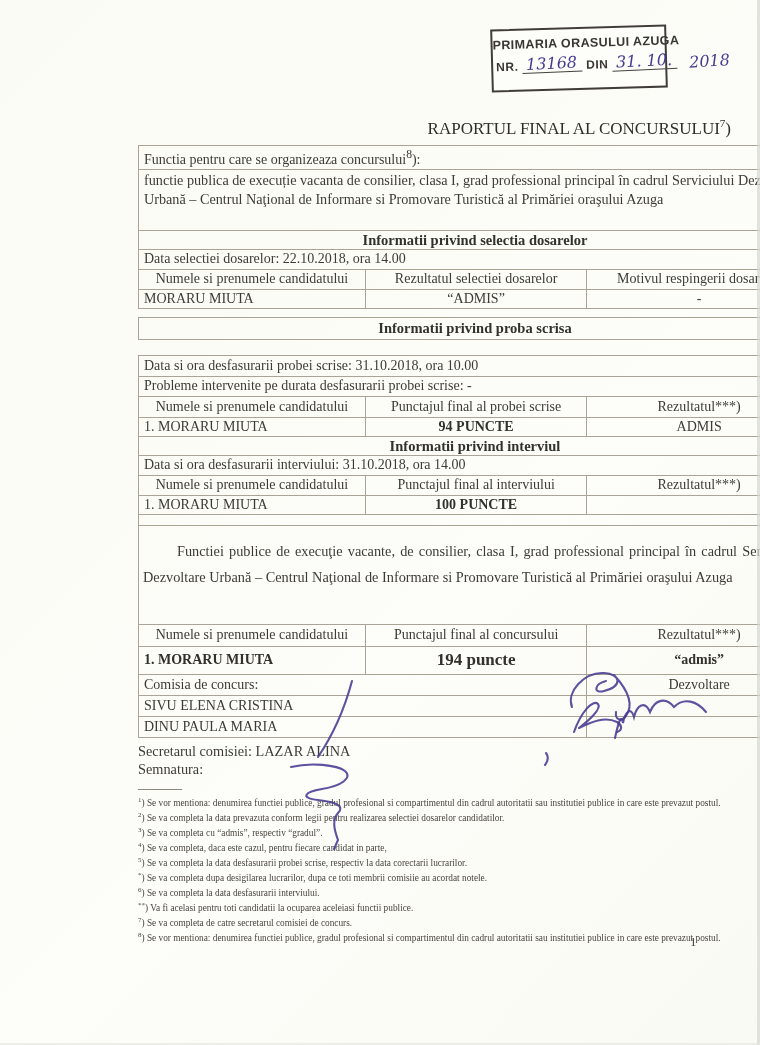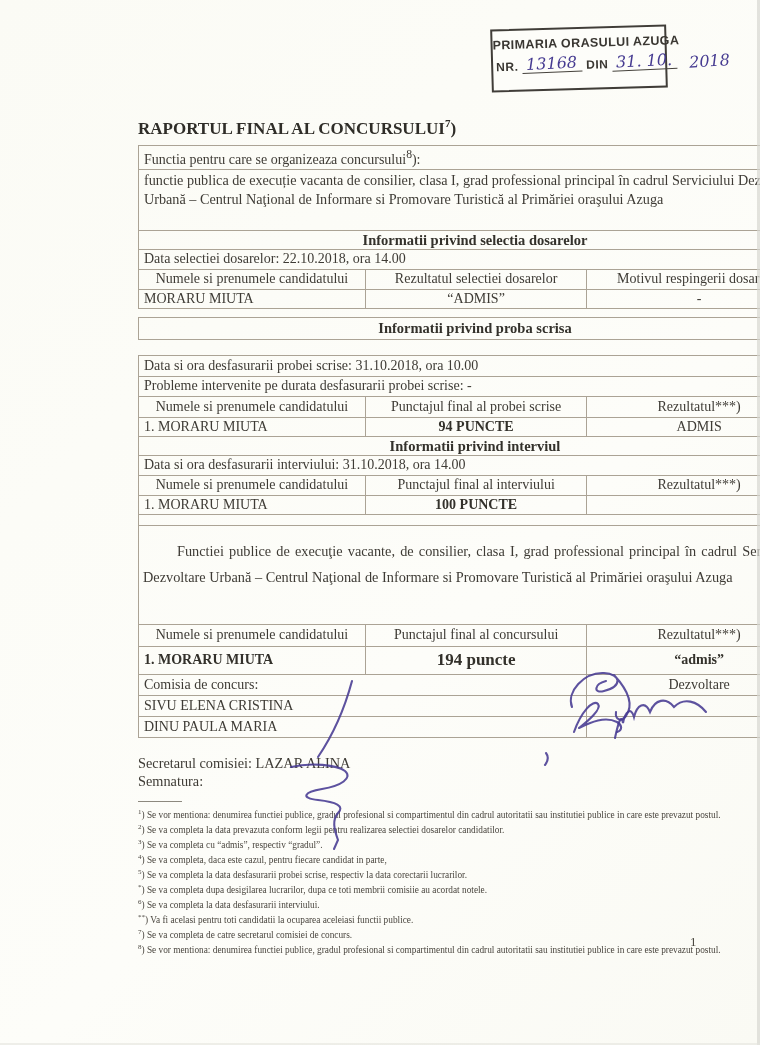--- a/index.html
+++ b/index.html
@@ -15,39 +15,39 @@
          font-family:"Liberation Sans","DejaVu Sans",sans-serif;color:#3a3732;}
   .stamp-line1{font-weight:bold;font-size:12.5px;letter-spacing:.4px;text-align:center;margin-top:7px;white-space:nowrap;}
   .stamp-line2{display:flex;align-items:flex-end;margin:6px 0 0 3px;white-space:nowrap;font-weight:bold;}
   .stamp-label{font-size:12px;letter-spacing:.5px;}
   .ink{font-family:"DejaVu Serif",serif;font-style:italic;font-weight:normal;color:#463b91;font-size:16px;line-height:14px;}
   .ink-underlined{border-bottom:1.6px solid #45423c;padding:0 5px 1px 4px;margin:0 4px;transform:rotate(-1deg);}
   .ink-year{margin-left:8px;transform:rotate(-2deg);}
 
   
   .content{position:absolute;left:138px;top:117px;width:593px;}
-  .doc-title{text-align:left;font-weight:bold;font-size:17px;color:#2f2d28;height:28px;}
+  .doc-title{text-align:right;font-weight:normal;font-size:17px;color:#2f2d28;height:28px;}
   .doc-title sup{font-size:11px;}
 
   table{border-collapse:collapse;width:674px;table-layout:fixed;}
   td{border:1px solid #aba395;padding:0 5px;font-size:14px;line-height:18px;
      overflow:hidden;vertical-align:middle;}
   .c1{width:200px;} .c2{width:195px;} .c3{width:198px;}
   .sect{font-weight:bold;text-align:center;font-size:14.5px;color:#33312b;}
   .hdr{text-align:center;}
   .ctr{text-align:center;}
   .b{font-weight:bold;color:#33312b;}
   .big{font-size:17px;}
   .gap8{height:8px;} .gap15{height:15px;}
   .para-cell{vertical-align:top;line-height:19.5px;font-size:14.2px;padding-top:1px;}
   .para2{vertical-align:top;text-align:justify;font-size:14.3px;line-height:26px;
          padding:12px 6px 0 4px;text-indent:34px;}
   .obs{height:26px;vertical-align:top;}
 
-  .below-table{margin-top:16px;font-size:14.3px;line-height:18.5px;}
+  .below-table{margin-top:4px;font-size:14.3px;line-height:18.5px;}
   .fn-sep{width:44px;border-top:1.5px solid #8d897f;margin:10px 0 5px 0;}
   .footnotes{font-size:9.3px;line-height:11.9px;color:#49453e;}
   .footnotes sup{font-size:7px;}
   .pagenum{position:absolute;left:690px;top:934px;font-size:13px;color:#4a473f;}
 
   .sig-layer{position:absolute;inset:0;pointer-events:none;}
   .sig-layer path{fill:none;stroke:#473a92;stroke-width:2.1;stroke-linecap:round;opacity:.88;}
 </style>
 </head>
 <body>

